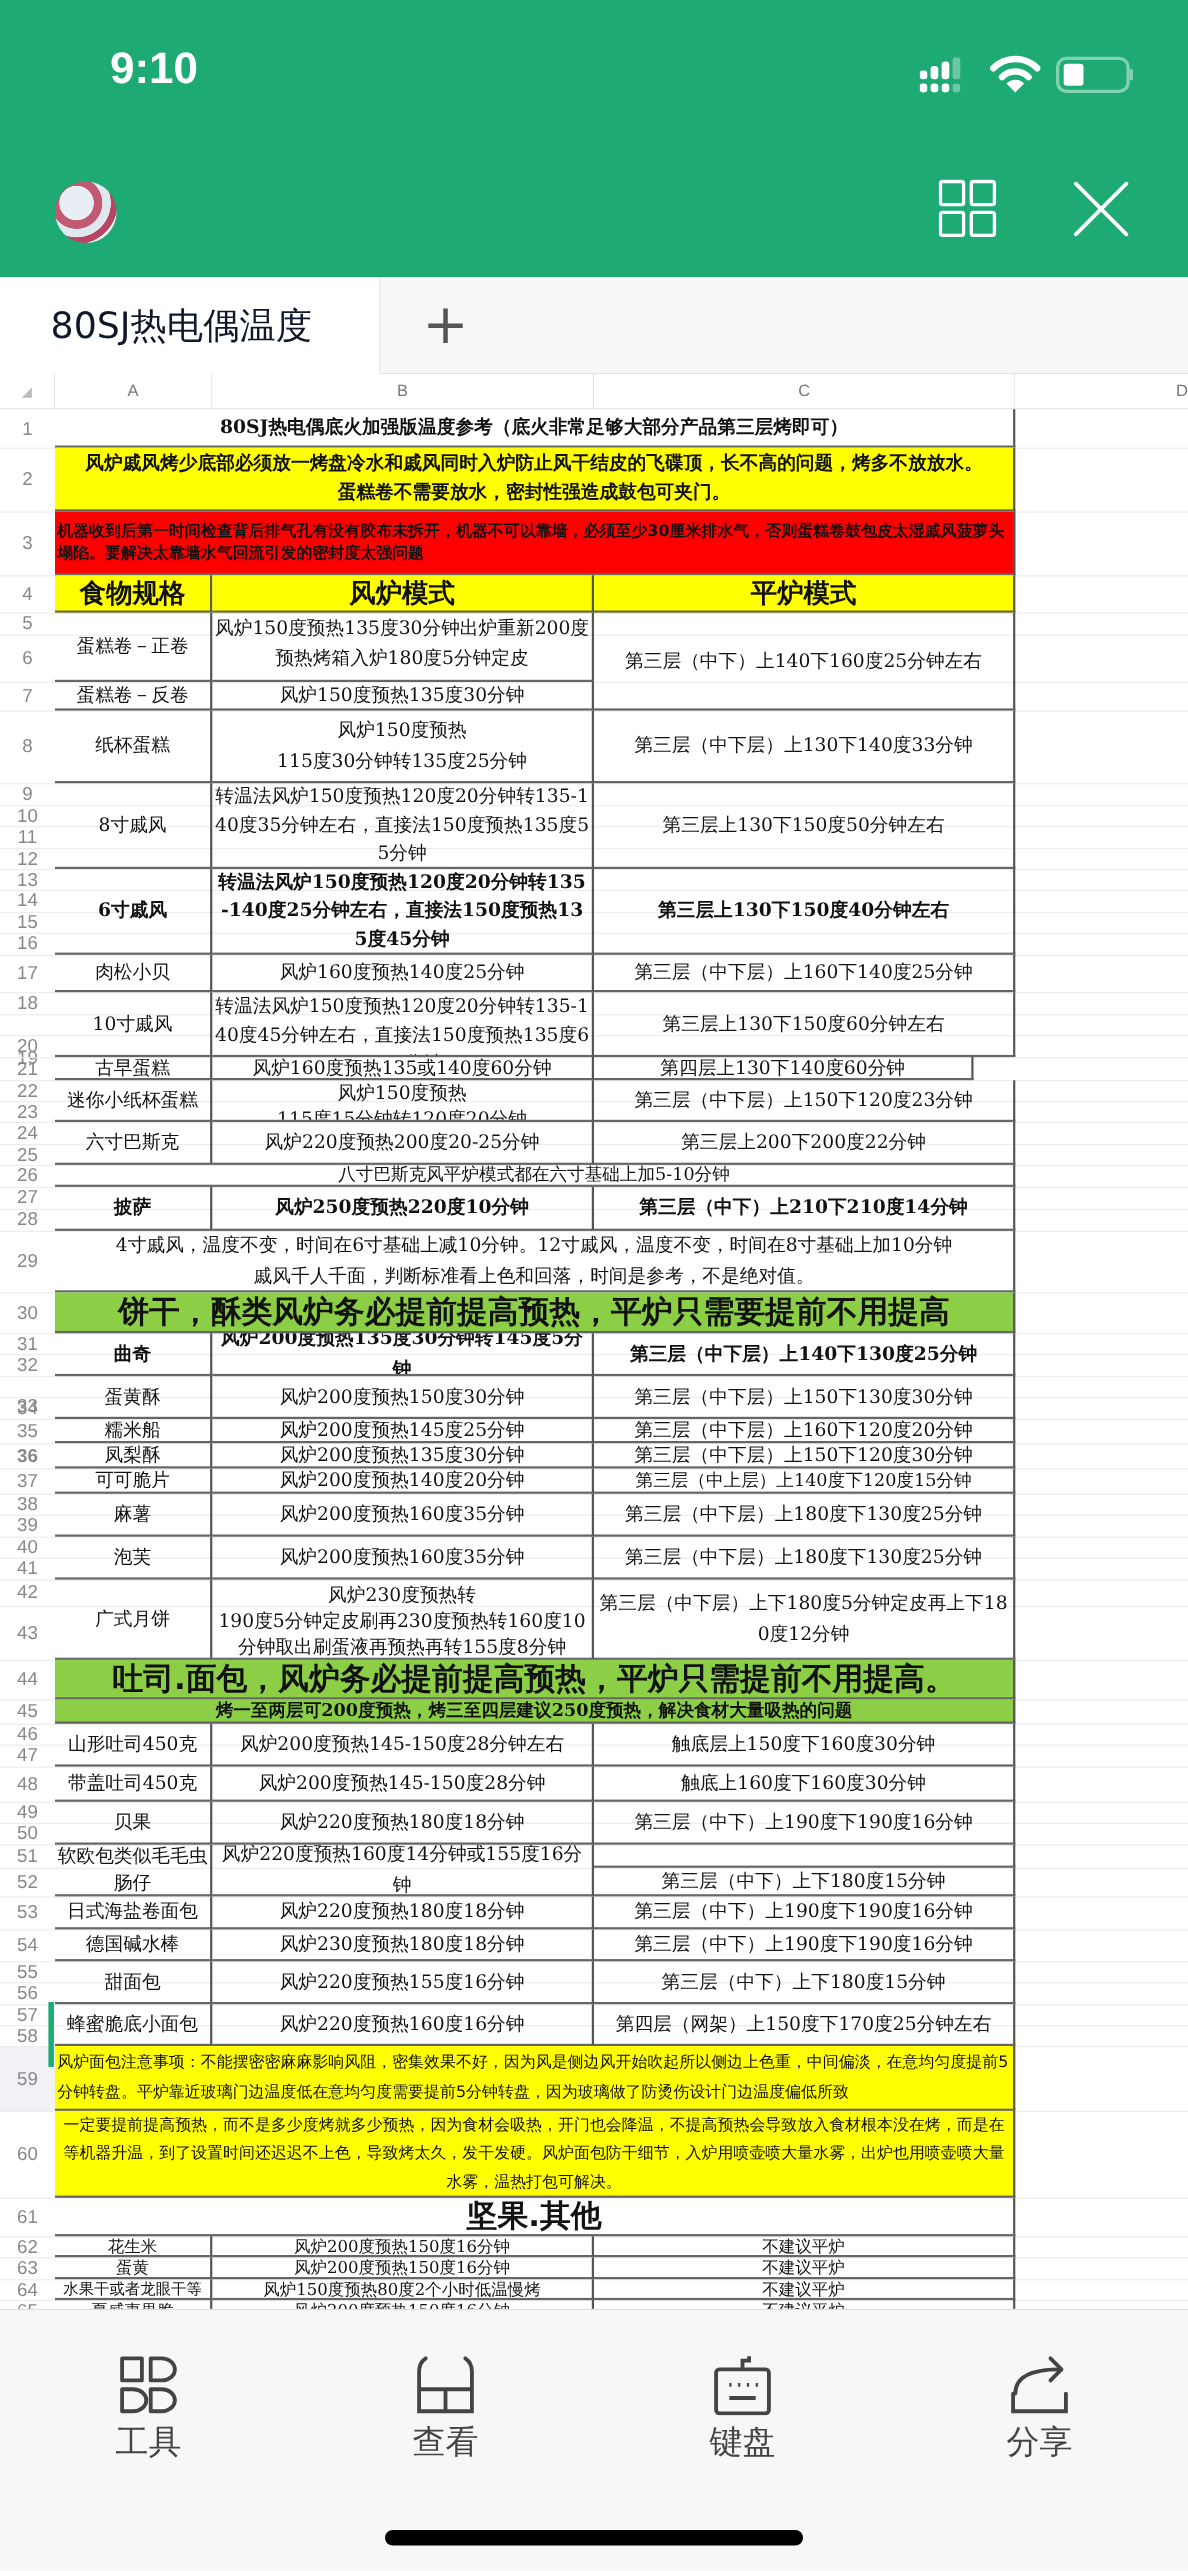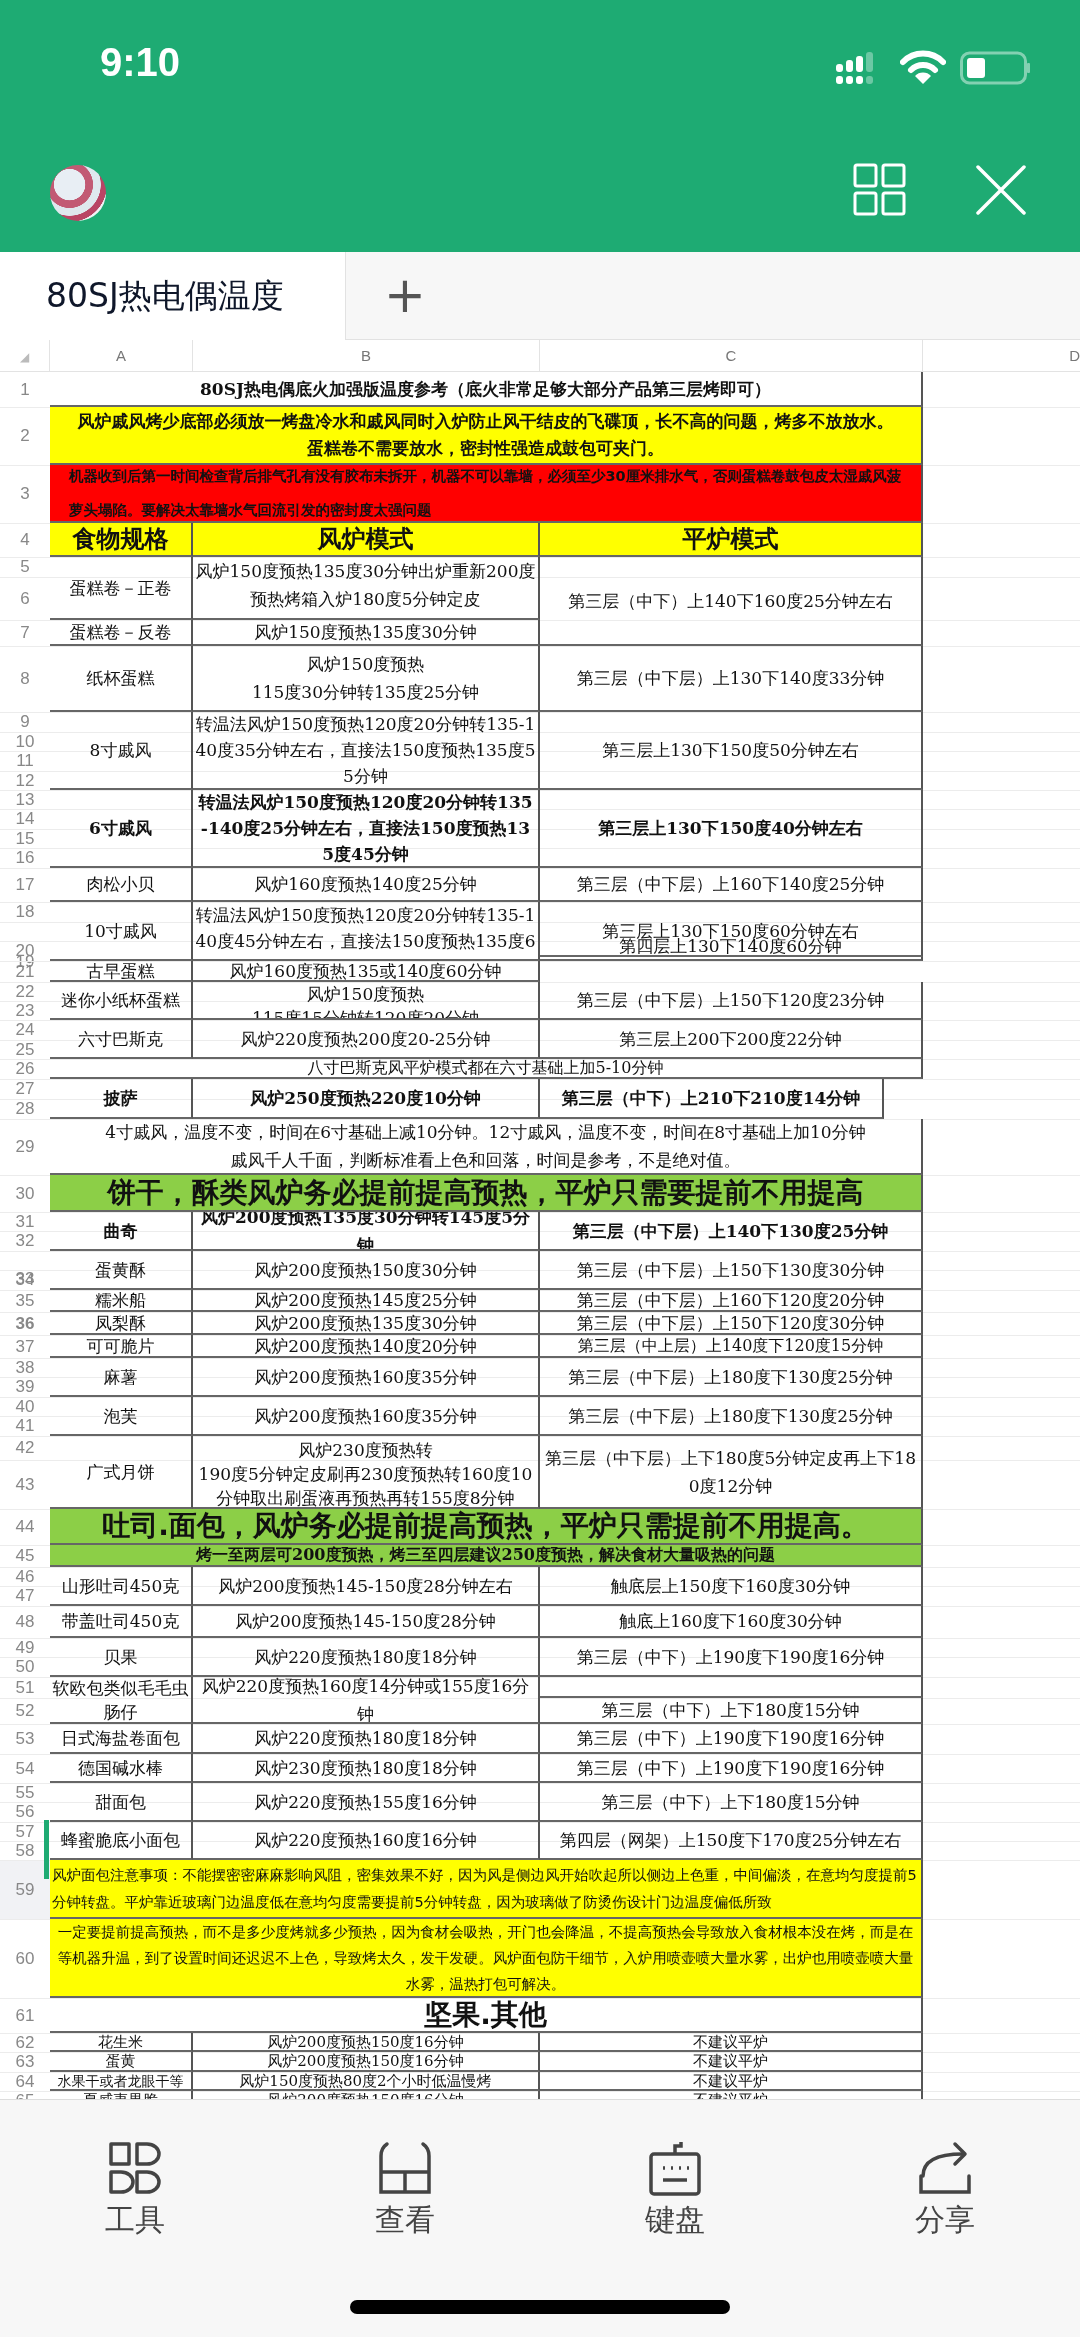--- a/index.html
+++ b/index.html
@@ -212,21 +212,21 @@
       <div class="gl" style="top: 1579px;"></div>
       <div class="gl" style="top: 1658px;"></div>
       <div class="gl" style="top: 1693px;"></div>
       <div class="gl" style="top: 1712px;"></div>
       <div class="gl" style="top: 1732px;"></div>
       <div class="gl" style="top: 1751px;"></div>
     </div>
 
   <div class="cell bold" style="left:50px;top:32px;width:873px;height:35px;font-size:17px">80SJ热电偶底火加强版温度参考（底火非常足够大部分产品第三层烤即可）</div>
   <div class="cell yellow bold sans" style="left:50px;top:67px;width:873px;height:58px;font-size:17px;line-height:27px;padding:0 20px">风炉戚风烤少底部必须放一烤盘冷水和戚风同时入炉防止风干结皮的飞碟顶，长不高的问题，烤多不放放水。蛋糕卷不需要放水，密封性强造成鼓包可夹门。</div>
-  <div class="cell red bold sans left" style="left:50px;top:125px;width:873px;height:58px;font-size:14.5px;line-height:34px;padding:0 19px">机器收到后第一时间检查背后排气孔有没有胶布未拆开，机器不可以靠墙，必须至少30厘米排水气，否则蛋糕卷鼓包皮太湿戚风菠萝头塌陷。要解决太靠墙水气回流引发的密封度太强问题</div>
+  <div class="cell red bold sans left" style="left:50px;top:125px;width:873px;height:58px;font-size:14.5px;line-height:20px;padding:0 2px">机器收到后第一时间检查背后排气孔有没有胶布未拆开，机器不可以靠墙，必须至少30厘米排水气，否则蛋糕卷鼓包皮太湿戚风菠萝头塌陷。要解决太靠墙水气回流引发的密封度太强问题</div>
   <div class="cell yellow bold sans" style="left:50px;top:183px;width:143px;height:34px;font-size:24px">食物规格</div>
   <div class="cell yellow bold sans" style="left:193px;top:183px;width:347px;height:34px;font-size:24px">风炉模式</div>
   <div class="cell yellow bold sans" style="left:540px;top:183px;width:383px;height:34px;font-size:24px">平炉模式</div>
 
   <div class="cell" style="left:50px;top:217px;width:143px;height:63px">蛋糕卷－正卷</div>
   <div class="cell top" style="left:193px;top:217px;width:347px;height:63px">风炉150度预热135度30分钟出炉重新200度预热烤箱入炉180度5分钟定皮</div>
   <div class="cell" style="left:540px;top:217px;width:383px;height:89px">第三层（中下）上140下160度25分钟左右</div>
   <div class="cell" style="left:50px;top:280px;width:143px;height:26px">蛋糕卷－反卷</div>
   <div class="cell" style="left:193px;top:280px;width:347px;height:26px">风炉150度预热135度30分钟</div>
 
@@ -246,36 +246,36 @@
   <div class="cell" style="left:50px;top:528px;width:143px;height:34px">肉松小贝</div>
   <div class="cell" style="left:193px;top:528px;width:347px;height:34px">风炉160度预热140度25分钟</div>
   <div class="cell" style="left:540px;top:528px;width:383px;height:34px">第三层（中下层）上160下140度25分钟</div>
 
   <div class="cell" style="left:50px;top:562px;width:143px;height:59px">10寸戚风</div>
   <div class="cell top" style="left:193px;top:562px;width:347px;height:59px;line-height:26px">转温法风炉150度预热120度20分钟转135-140度45分钟左右，直接法150度预热135度60-65分钟</div>
   <div class="cell" style="left:540px;top:562px;width:383px;height:59px">第三层上130下150度60分钟左右</div>
 
   <div class="cell" style="left:50px;top:621px;width:143px;height:21px">古早蛋糕</div>
   <div class="cell" style="left:193px;top:621px;width:347px;height:21px">风炉160度预热135或140度60分钟</div>
-  <div class="cell" style="left:540px;top:596px;width:383px;height:21px">第四层上130下140度60分钟</div>
+  <div class="cell" style="left:540px;top:621px;width:345px;height:21px">第四层上130下140度60分钟</div>
 
   <div class="cell" style="left:50px;top:642px;width:143px;height:38px">迷你小纸杯蛋糕</div>
   <div class="cell top" style="left:193px;top:642px;width:347px;height:38px;white-space:pre-line;line-height:24px">风炉150度预热
 115度15分钟转120度20分钟</div>
   <div class="cell" style="left:540px;top:642px;width:383px;height:38px">第三层（中下层）上150下120度23分钟</div>
 
   <div class="cell" style="left:50px;top:680px;width:143px;height:39px">六寸巴斯克</div>
   <div class="cell" style="left:193px;top:680px;width:347px;height:39px">风炉220度预热200度20-25分钟</div>
   <div class="cell" style="left:540px;top:680px;width:383px;height:39px">第三层上200下200度22分钟</div>
 
   <div class="cell" style="left:50px;top:719px;width:873px;height:20px;font-size:16px">八寸巴斯克风平炉模式都在六寸基础上加5-10分钟</div>
 
   <div class="cell bold" style="left:50px;top:739px;width:143px;height:40px">披萨</div>
   <div class="cell bold" style="left:193px;top:739px;width:347px;height:40px">风炉250度预热220度10分钟</div>
-  <div class="cell bold" style="left:540px;top:739px;width:344px;height:40px">第三层（中下）上210下210度14分钟</div>
+  <div class="cell bold" style="left:540px;top:739px;width:383px;height:40px">第三层（中下）上210下210度14分钟</div>
 
   <div class="cell" style="left:50px;top:779px;width:873px;height:56px;white-space:pre-line">4寸戚风，温度不变，时间在6寸基础上减10分钟。12寸戚风，温度不变，时间在8寸基础上加10分钟
 戚风千人千面，判断标准看上色和回落，时间是参考，不是绝对值。</div>
 
   <div class="cell green bold sans" style="left:50px;top:835px;width:873px;height:37px;font-size:28px">饼干，酥类风炉务必提前提高预热，平炉只需要提前不用提高</div>
 
   <div class="cell bold" style="left:50px;top:872px;width:143px;height:39px">曲奇</div>
   <div class="cell bold" style="left:193px;top:872px;width:347px;height:39px">风炉200度预热135度30分钟转145度5分钟</div>
   <div class="cell bold" style="left:540px;top:872px;width:383px;height:39px">第三层（中下层）上140下130度25分钟</div>
 

